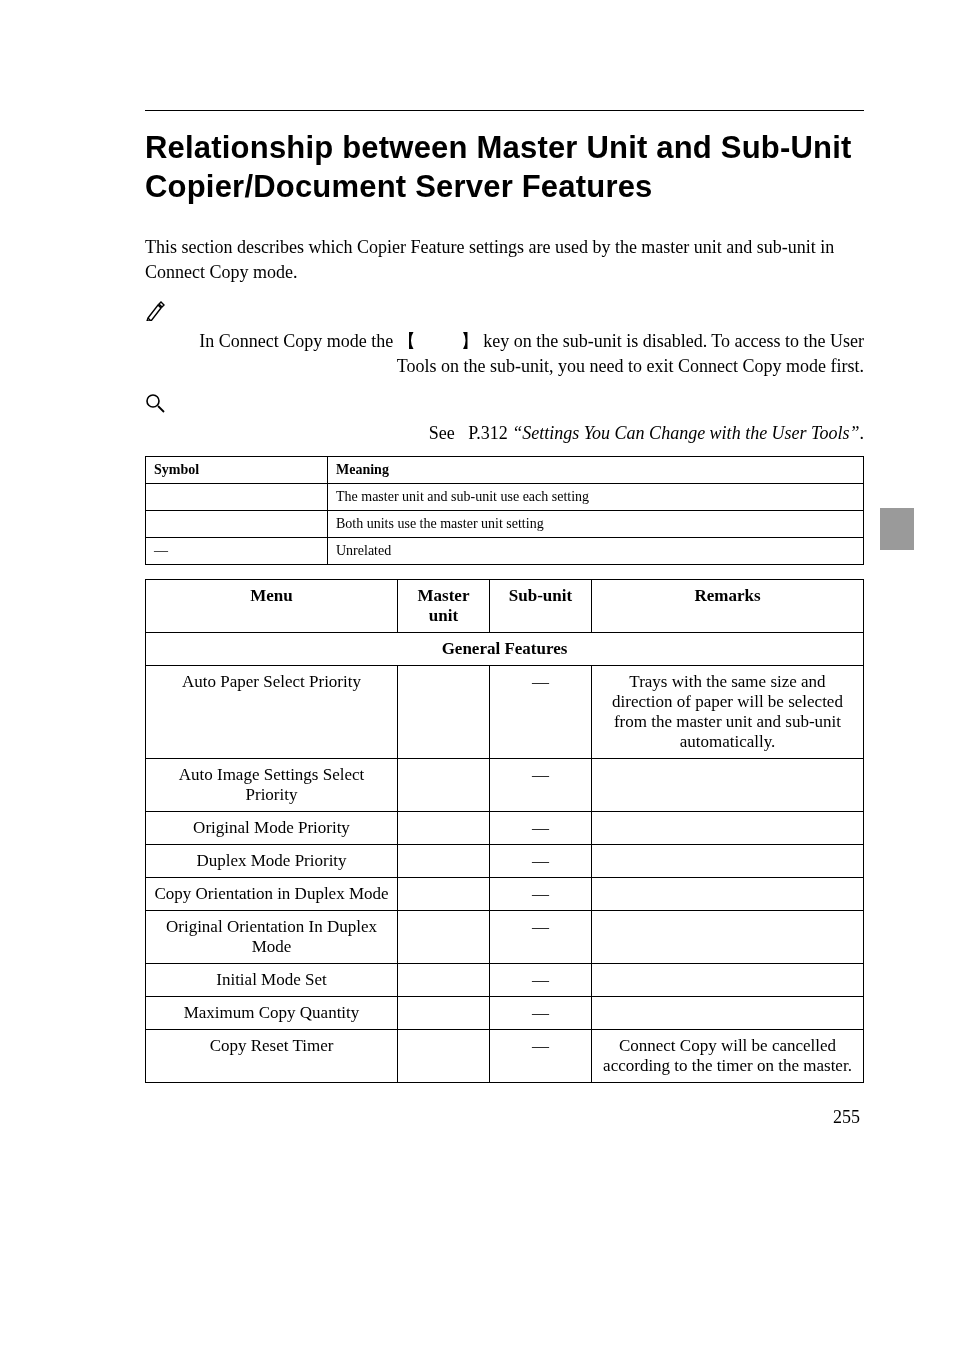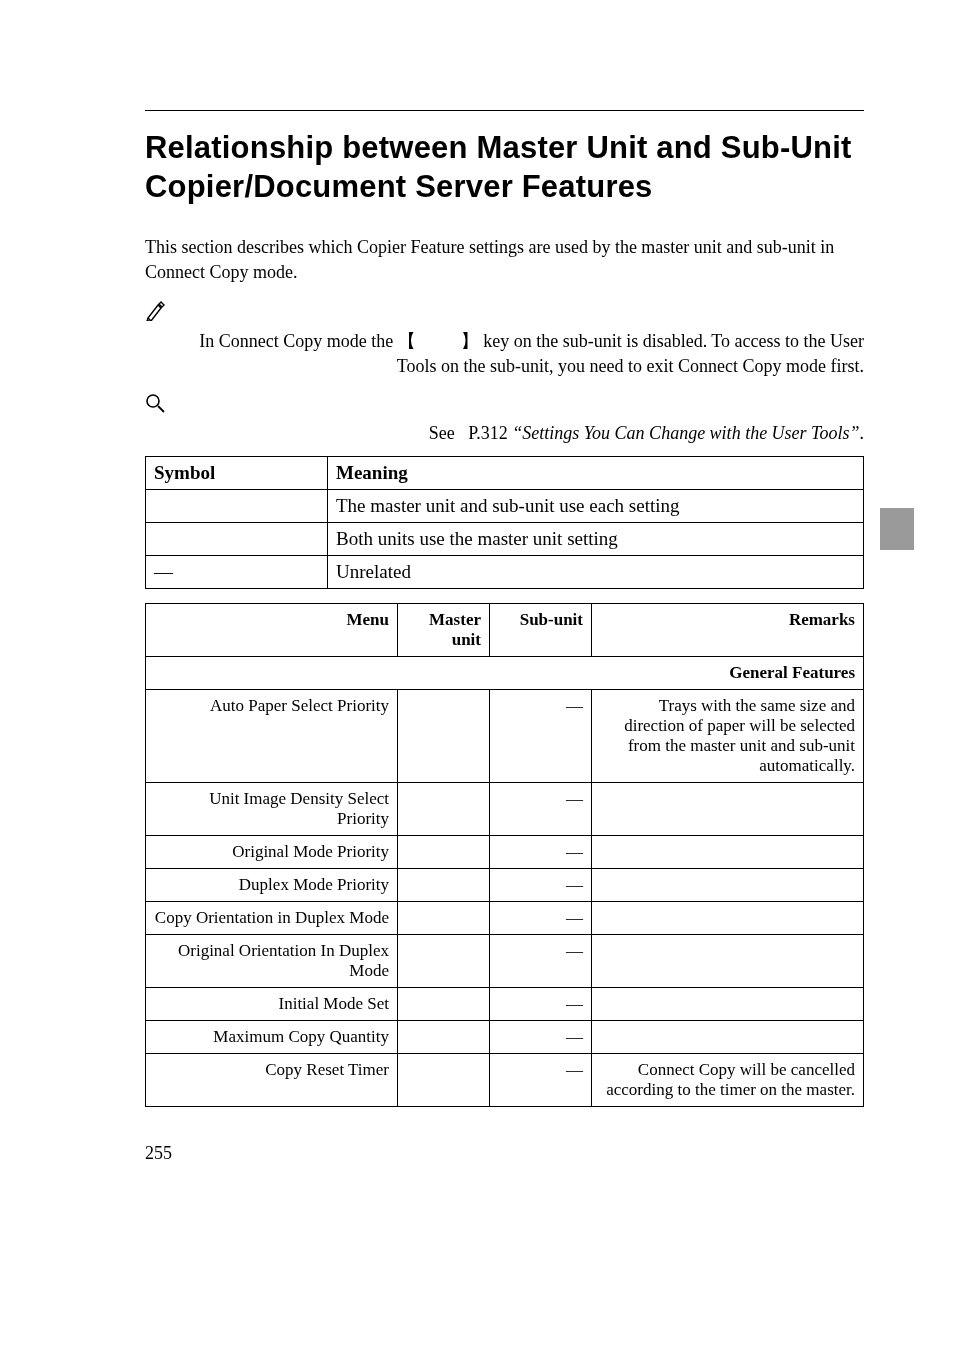--- a/index.html
+++ b/index.html
@@ -64,21 +64,21 @@
     font-style: italic;
   }
   .bracket {
     font-family: "MS Gothic", "Meiryo", sans-serif;
   }
 
   table.symbol {
     border-collapse: collapse;
     width: 100%;
     margin-top: 10px;
-    font-size: 19px;
+    font-size: 14px;
   }
   table.symbol th, table.symbol td {
     border: 1px solid #000;
     padding: 5px 8px;
     text-align: left;
     vertical-align: top;
   }
   table.symbol th {
     font-weight: bold;
   }
@@ -86,21 +86,21 @@
 
   table.menu {
     border-collapse: collapse;
     width: 100%;
     margin-top: 14px;
     font-size: 17px;
   }
   table.menu th, table.menu td {
     border: 1px solid #000;
     padding: 6px 8px;
-    text-align: right;
+    text-align: center;
     vertical-align: top;
   }
   table.menu th { font-weight: bold; }
   .menu-col1 { width: 235px; }
   .menu-col2 { width: 75px; }
   .menu-col3 { width: 85px; }
   .section-row td {
     font-weight: bold;
     padding-left: 14px;
   }
@@ -109,23 +109,23 @@
     position: absolute;
     right: 40px;
     top: 508px;
     width: 34px;
     height: 42px;
     background: #9a9a9a;
   }
   .wrapper { position: relative; width: 954px; }
 
   .page-num {
-    text-align: left;
+    text-align: right;
     font-size: 18px;
-    margin-top: 36px;
+    margin-top: 24px;
     padding-right: 4px;
   }
 </style>
 </head>
 <body>
 
 <div class="wrapper">
 <div class="side-tab"></div>
 <div class="page">
 
@@ -187,21 +187,21 @@
     <tr class="section-row">
       <td colspan="4"> General Features</td>
     </tr>
     <tr>
       <td>Auto Paper Select Priority</td>
       <td></td>
       <td>—</td>
       <td>Trays with the same size and direction of paper will be selected from the master unit and sub-unit automatically.</td>
     </tr>
     <tr>
-      <td>Unit Image Density Select Priority</td>
+      <td>Auto Image Settings Select Priority</td>
       <td></td>
       <td>—</td>
       <td></td>
     </tr>
     <tr>
       <td>Original Mode Priority</td>
       <td></td>
       <td>—</td>
       <td></td>
     </tr>

